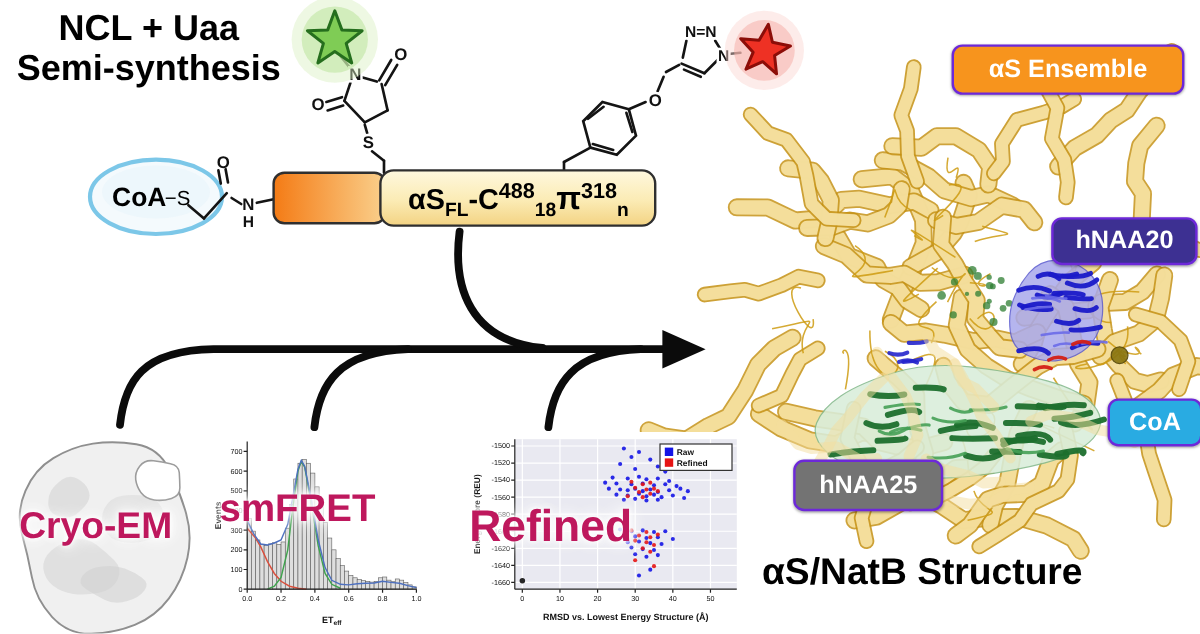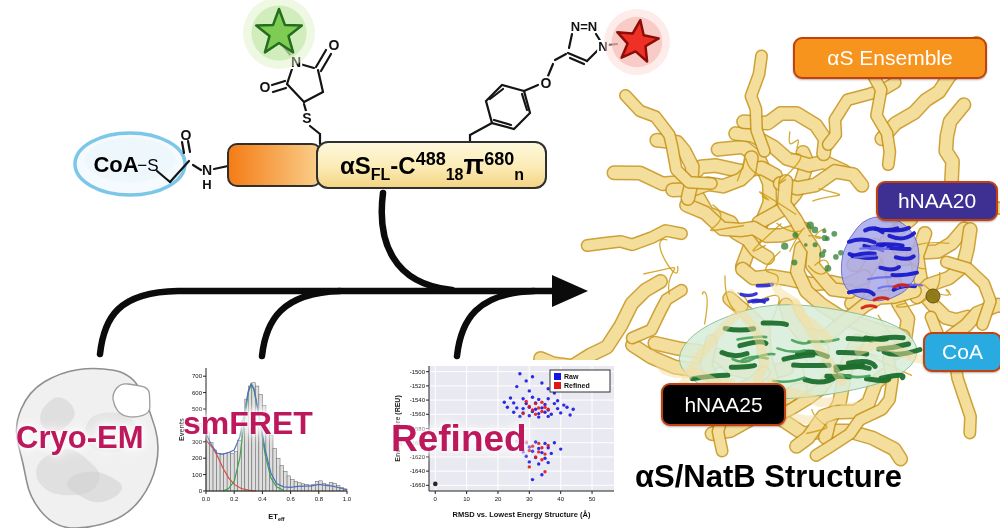--- a/index.html
+++ b/index.html
@@ -9,40 +9,42 @@
     font-size:30px;line-height:1.13;color:#000;z-index:3}
   #scene{left:0;top:0;z-index:0}
   .chart{position:absolute;background:#ffffff;z-index:1}
   #chart-smfret{left:176px;top:360px;width:177px;height:163px}
   #chart-modeling{left:392px;top:360px;width:230px;height:161px}
   .method-word{position:absolute;font-weight:bold;color:#be185d;z-index:2;white-space:nowrap;
     text-shadow:0 0 4px #fff,0 0 8px #fff,0 0 14px #fff,0 0 18px #fff}
   #word-cryo{left:16px;top:420px;font-size:31px}
   #word-smfret{left:183px;top:405px;font-size:32px}
   #word-modeling{left:391px;top:418px;font-size:37px}
-  .badge{position:absolute;color:#fff;font-weight:normal;font-size:21px;z-index:2;
-    border:2px solid #c2410c;border-radius:9px;display:flex;align-items:center;
+  .badge{position:absolute;color:#fff;font-weight:bold;font-size:21px;z-index:2;
+    border:2px solid #6d28d9;border-radius:9px;display:flex;align-items:center;
     justify-content:center;box-shadow:0 1px 2px rgba(0,0,0,.3);white-space:nowrap}
   #badge-ensemble{left:793px;top:37px;width:190px;height:38px}
   #badge-hnaa20{left:876px;top:181px;width:118px;height:36px}
   #badge-coa{left:923px;top:332px;width:75px;height:36px}
   #badge-hnaa25{left:661px;top:383px;width:121px;height:39px}
   #caption{left:635px;top:459px;width:340px;text-align:left;font-weight:bold;
     font-size:31px;color:#000;z-index:2;white-space:nowrap}
   #bar-label{left:318px;top:147px;width:228px;height:38px;line-height:37px;text-align:center;
     font-weight:bold;font-size:24px;color:#000;z-index:1;white-space:nowrap}
   #bar-label .sp{font-size:18px;position:relative;top:-9px}
   #bar-label .sb{font-size:16px;position:relative;top:6px}
   #bar-label .pi{font-size:27px}
   svg text{font-family:"Liberation Sans","DejaVu Sans",sans-serif}
 </style>
 </head>
 <body>
 
 <div id="title" class="abs">
+  <div>NCL + Uaa</div>
+  <div>Semi-synthesis</div>
 </div>
 
 <svg id="scene" class="abs" width="1000" height="528" viewBox="0 0 1000 528">
   <defs>
     <linearGradient id="gOrange" x1="0" y1="0" x2="1" y2="0">
       <stop offset="0" stop-color="#F47B15"></stop>
         <stop offset="1" stop-color="#FAD08C"></stop>
     </linearGradient>
     <linearGradient id="gCream" x1="0" y1="0" x2="0" y2="1">
       <stop offset="0" stop-color="#FEF8DE"></stop>
@@ -338,21 +340,21 @@
       <path d="M640.3,20.2 L643.7,35.2 L658.7,38.4 L645.5,46.3 L647.1,61.5 L635.6,51.4 L621.6,57.7 L627.6,43.6 L617.3,32.2 L632.6,33.6 Z" fill="#EE3124" stroke="#8C0D08" stroke-width="2.5" stroke-linejoin="round"></path>
     </g>
 
   <g id="bar-grp">
     <rect x="228" y="144" width="93" height="42" rx="9" fill="url(#gOrange)" stroke="#2F2F2F" stroke-width="2"></rect>
     <rect x="317" y="142" width="229" height="46" rx="11" fill="url(#gCream)" stroke="#2F2F2F" stroke-width="2"></rect>
   </g>
 </svg>
 
 <div id="bar-label" class="abs">
-  <span>αS</span><span class="sb">FL</span><span>-C</span><span class="sp">488</span><span class="sb">18</span><span class="pi">π</span><span class="sp">680</span><span class="sb">n</span>
+  <span>αS</span><span class="sb">FL</span><span>-C</span><span class="sp">488</span><span class="sb">18</span><span class="pi">π</span><span class="sp">318</span><span class="sb">n</span>
 </div>
 
 <div id="chart-smfret" class="chart"><svg width="177" height="163">
       <rect x="30.00" y="71.96" width="3.53" height="59.04" fill="#DEDEDE" stroke="#5E5E5E" stroke-width="0.5"></rect>
       <rect x="33.52" y="82.62" width="3.53" height="48.38" fill="#DEDEDE" stroke="#5E5E5E" stroke-width="0.5"></rect>
       <rect x="37.05" y="90.00" width="3.53" height="41.00" fill="#DEDEDE" stroke="#5E5E5E" stroke-width="0.5"></rect>
       <rect x="40.58" y="93.61" width="3.53" height="37.39" fill="#DEDEDE" stroke="#5E5E5E" stroke-width="0.5"></rect>
       <rect x="44.10" y="94.59" width="3.53" height="36.41" fill="#DEDEDE" stroke="#5E5E5E" stroke-width="0.5"></rect>
       <rect x="47.63" y="93.28" width="3.53" height="37.72" fill="#DEDEDE" stroke="#5E5E5E" stroke-width="0.5"></rect>
       <rect x="51.15" y="92.30" width="3.53" height="38.70" fill="#DEDEDE" stroke="#5E5E5E" stroke-width="0.5"></rect>
@@ -573,15 +575,15 @@
       <text x="172" y="28" font-size="7" font-weight="bold" fill="#111">Refined</text>
     </svg></div>
 
 <div id="word-cryo" class="method-word">Cryo-EM</div>
 <div id="word-smfret" class="method-word">smFRET</div>
 <div id="word-modeling" class="method-word">Refined</div>
 
 <div id="badge-ensemble" class="badge" style="background: rgb(247, 148, 29);">αS Ensemble</div>
 <div id="badge-hnaa20" class="badge" style="background: rgb(61, 48, 146);">hNAA20</div>
 <div id="badge-coa" class="badge" style="background: rgb(41, 171, 226);">CoA</div>
-<div id="badge-hnaa25" class="badge" style="background: #000000;">hNAA25</div>
+<div id="badge-hnaa25" class="badge" style="background: #737373;">hNAA25</div>
 
 <div id="caption" class="abs">αS/NatB Structure</div>
 
 </body></html>

